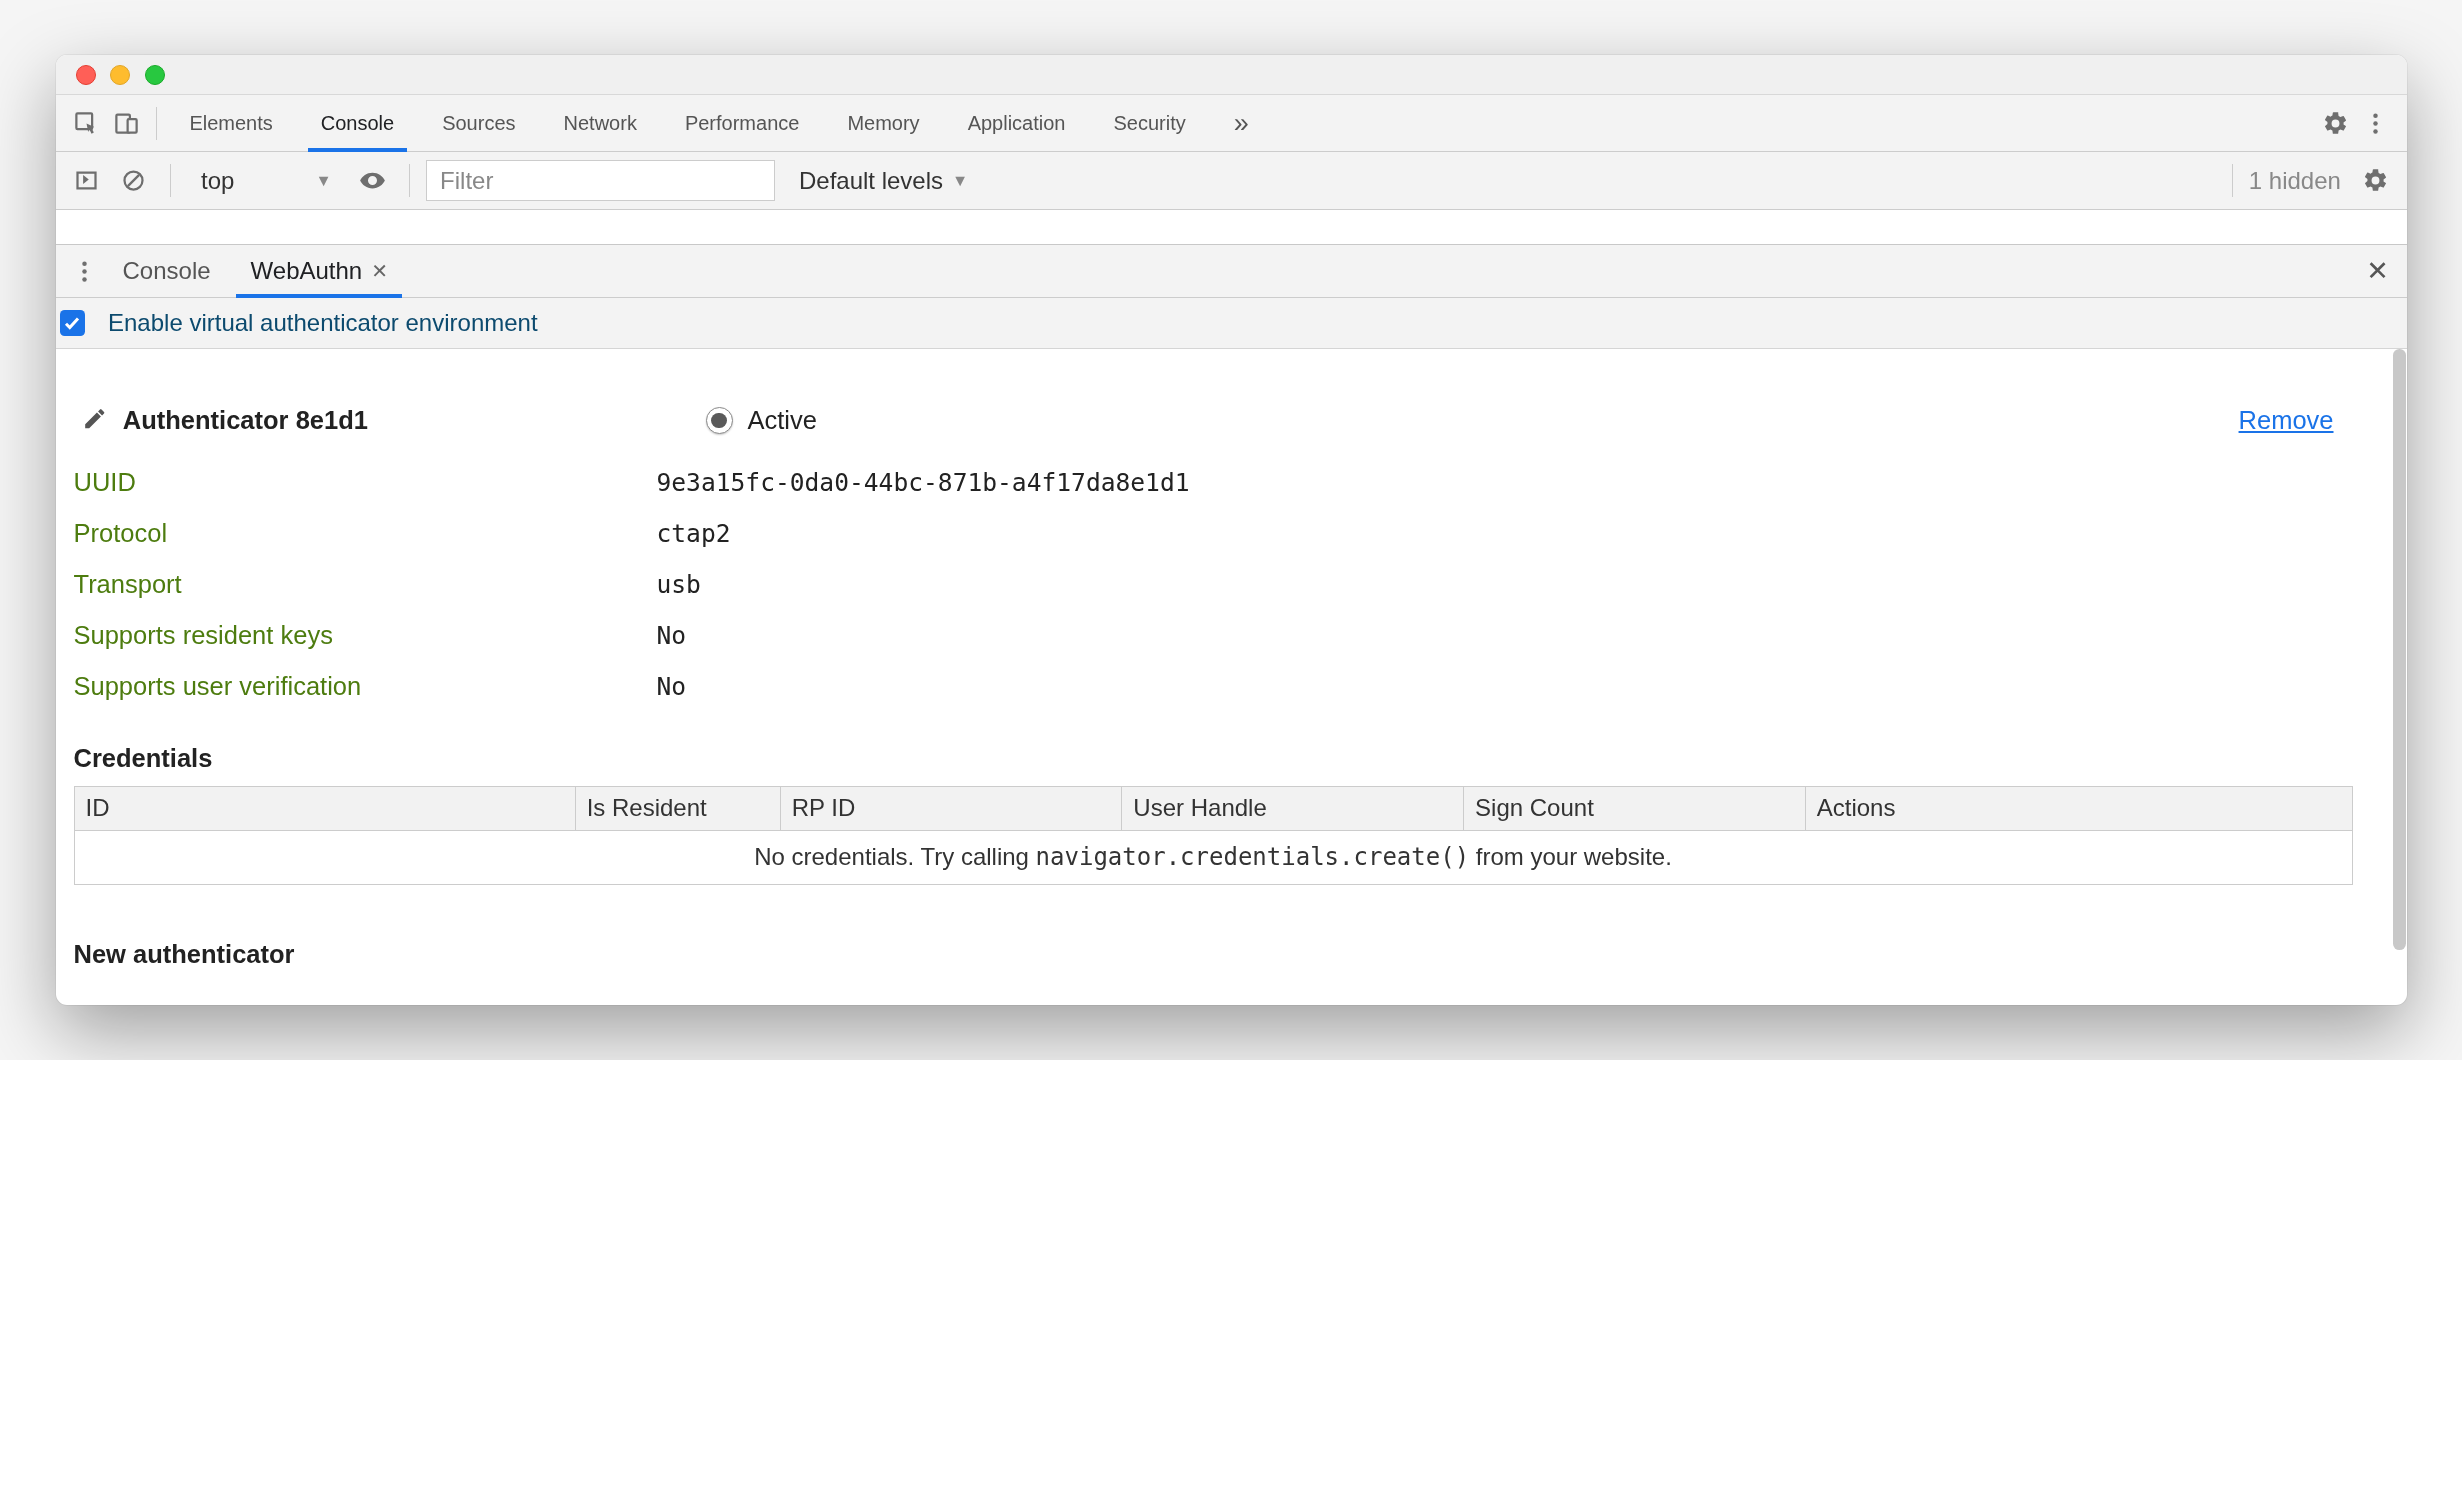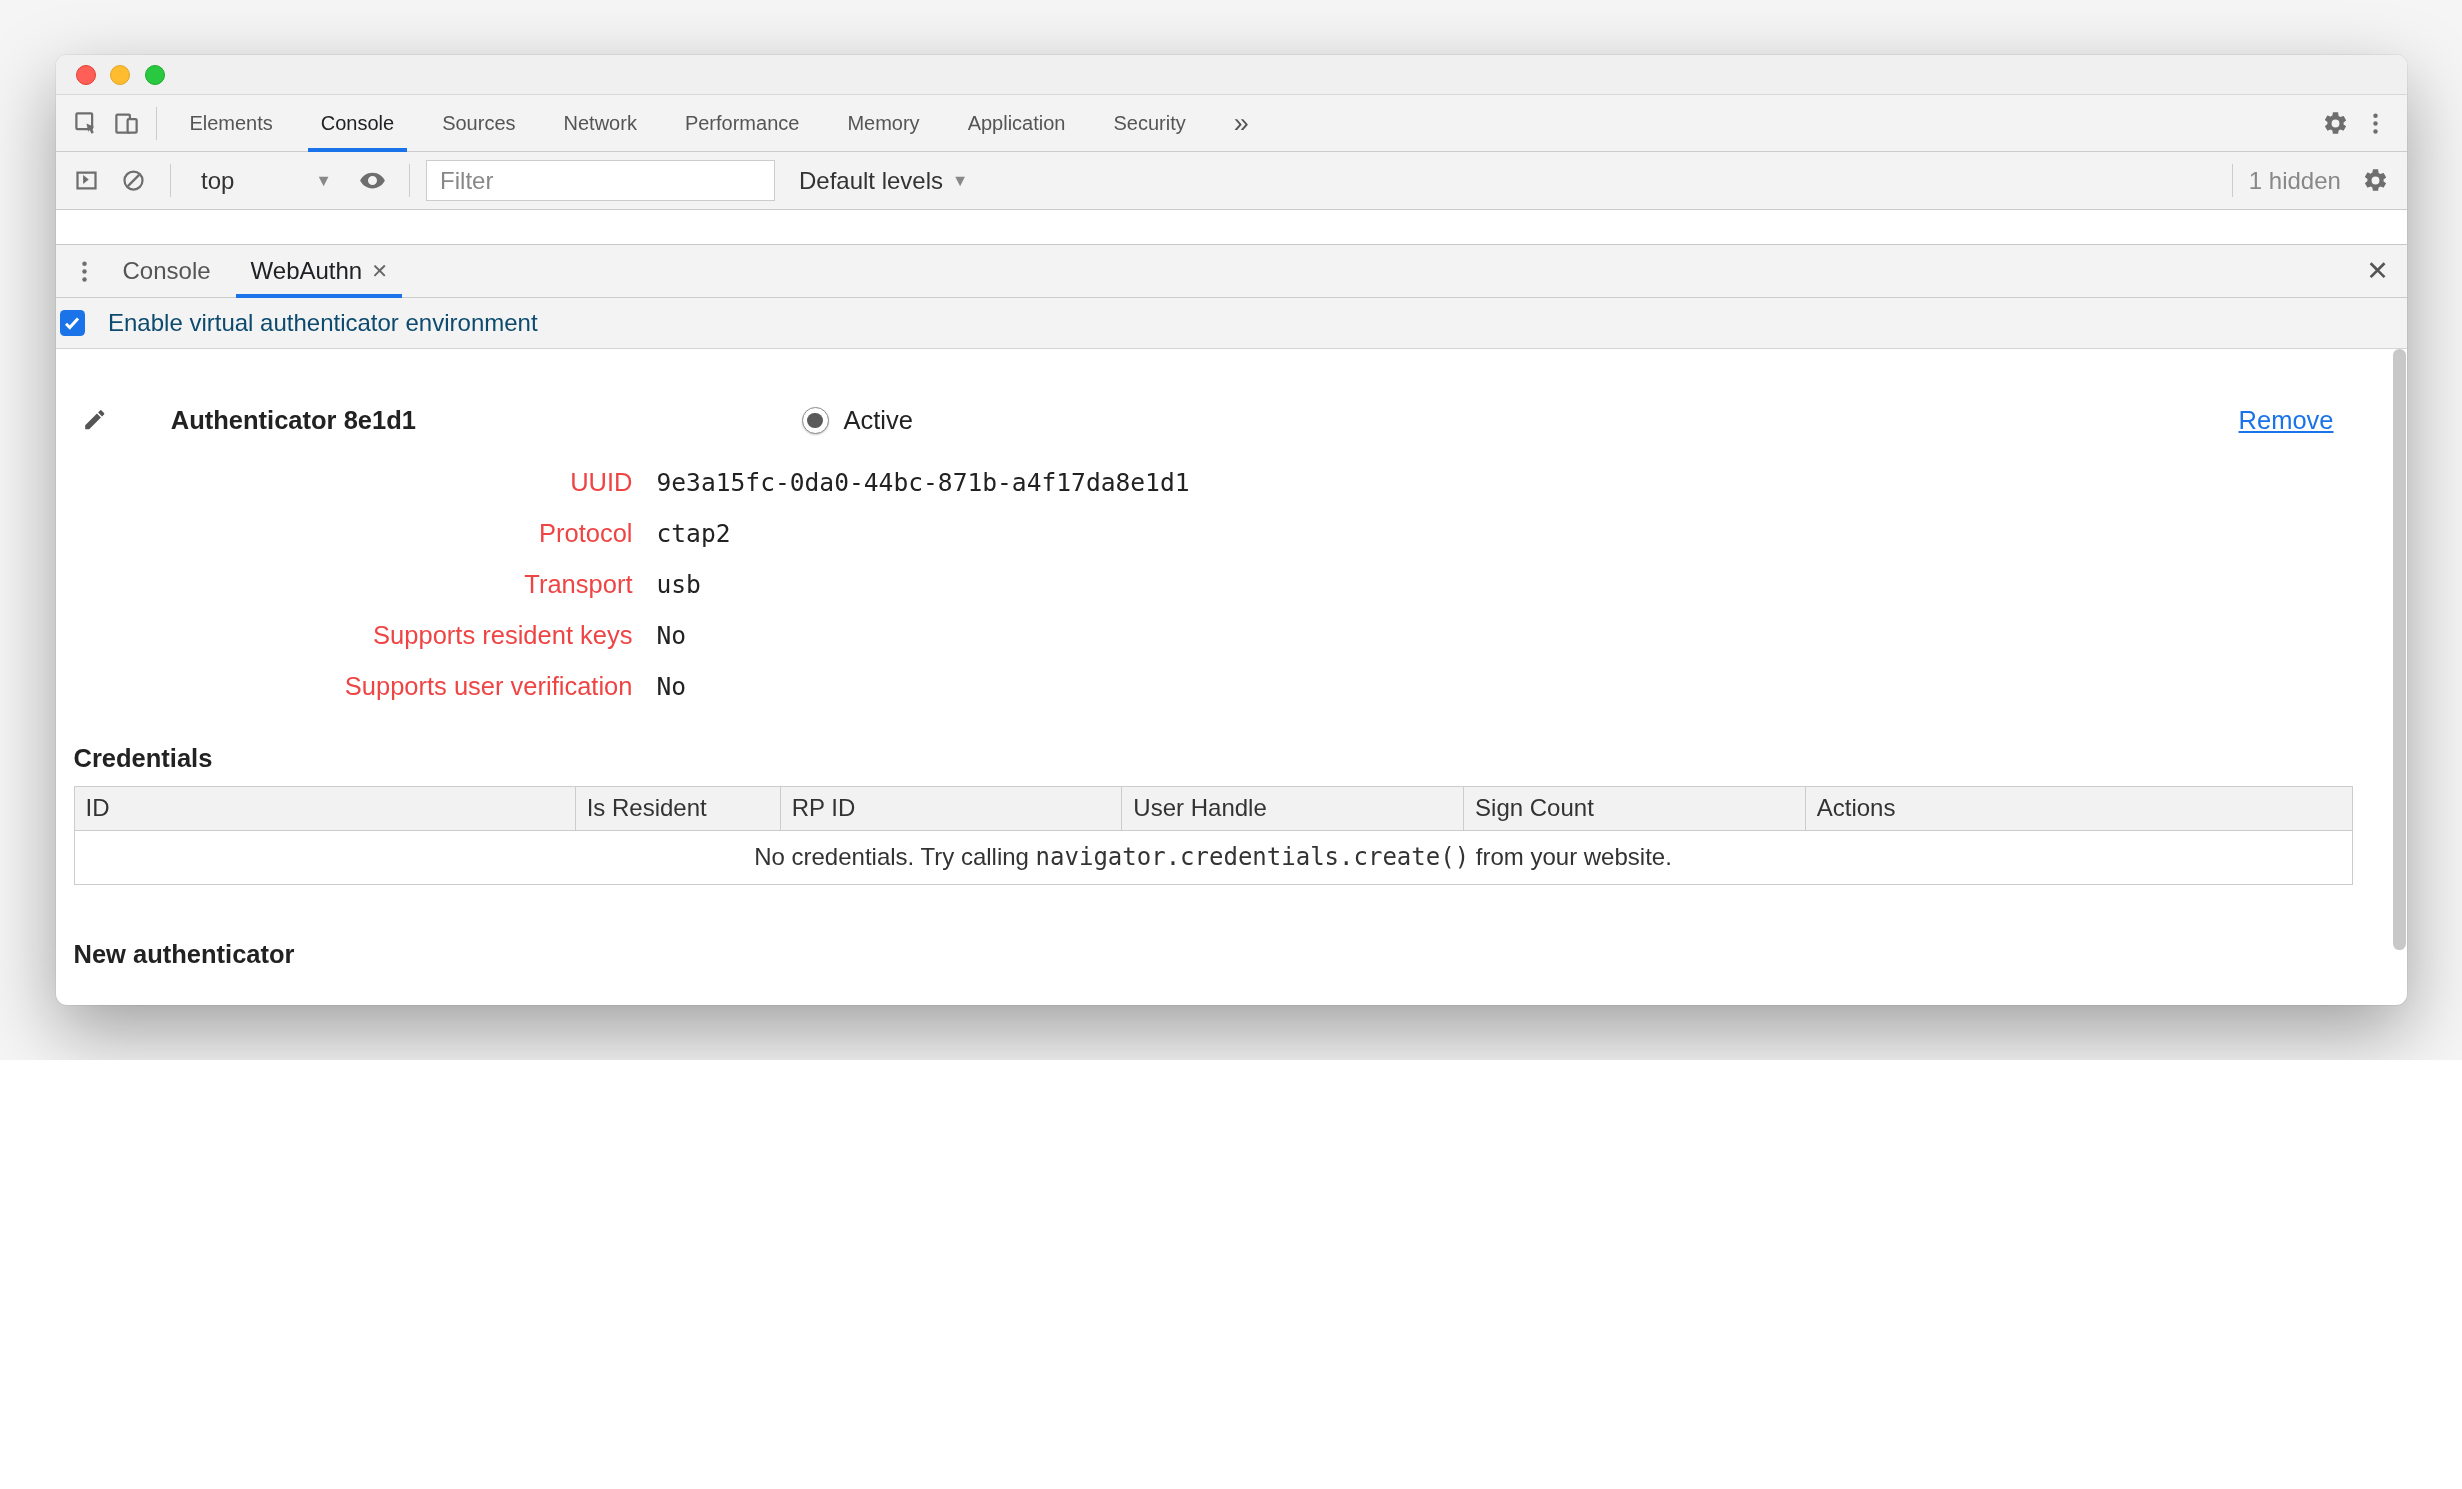--- a/index.html
+++ b/index.html
@@ -223,23 +223,22 @@
     top: 0;
     right: 0.9px;
     width: 12.8px;
     height: 601px;
     background: #c8c8c8;
     border-radius: 6.4px;
   }
 
   .auth-header {
     display: flex;
-    align-items: flex-end;
+    align-items: flex-start;
     padding: 57px 0 33px 0;
-    gap: 48px;
   }
   .pencil {
     width: 42px; text-align: center; color: #555;
   }
   .pencil svg { width: 25.5px; height: 25.5px; }
   .auth-name {
     font-size: 25.5px;
     font-weight: 600;
     color: #222;
     margin-left: 7.3px;
@@ -277,24 +276,24 @@
   }
 
   .props {
     display: grid;
     grid-template-columns: 583px 1fr;
     row-gap: 22px;
     align-items: baseline;
     padding: 0 0 36px 0;
   }
   .prop-label {
-    text-align: right;
+    text-align: left;
     padding-right: 24px;
     font-size: 25.5px;
-    color: #ef4444;
+    color: #4d7c0f;
   }
   .prop-value {
     font-size: 24.6px;
     color: #222;
   }
   .mono {
     font-family: ui-monospace, "SF Mono", Menlo, Consolas, monospace;
   }
 
   .section-h {

